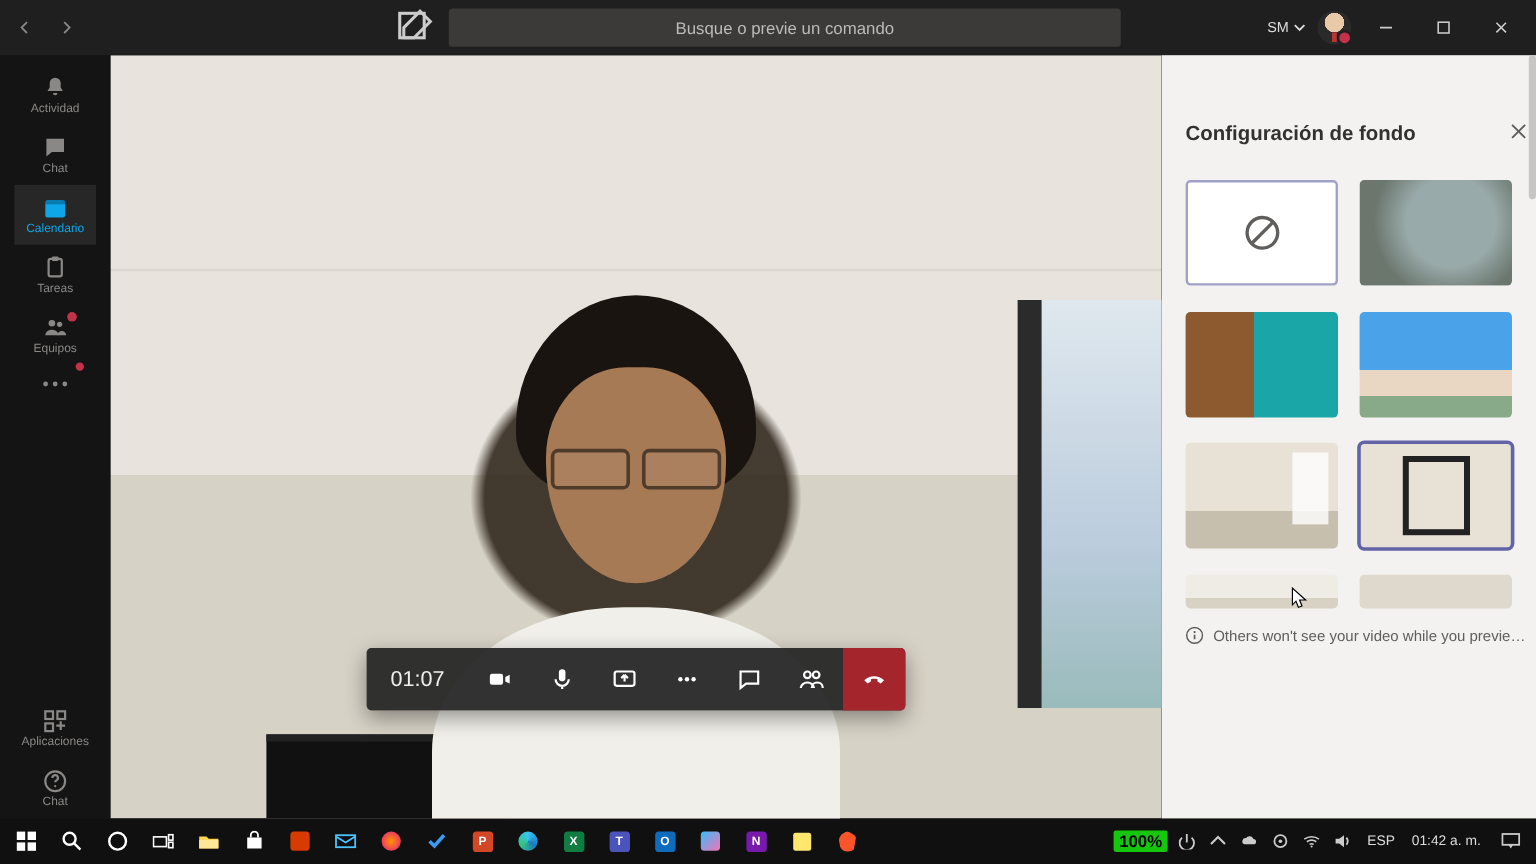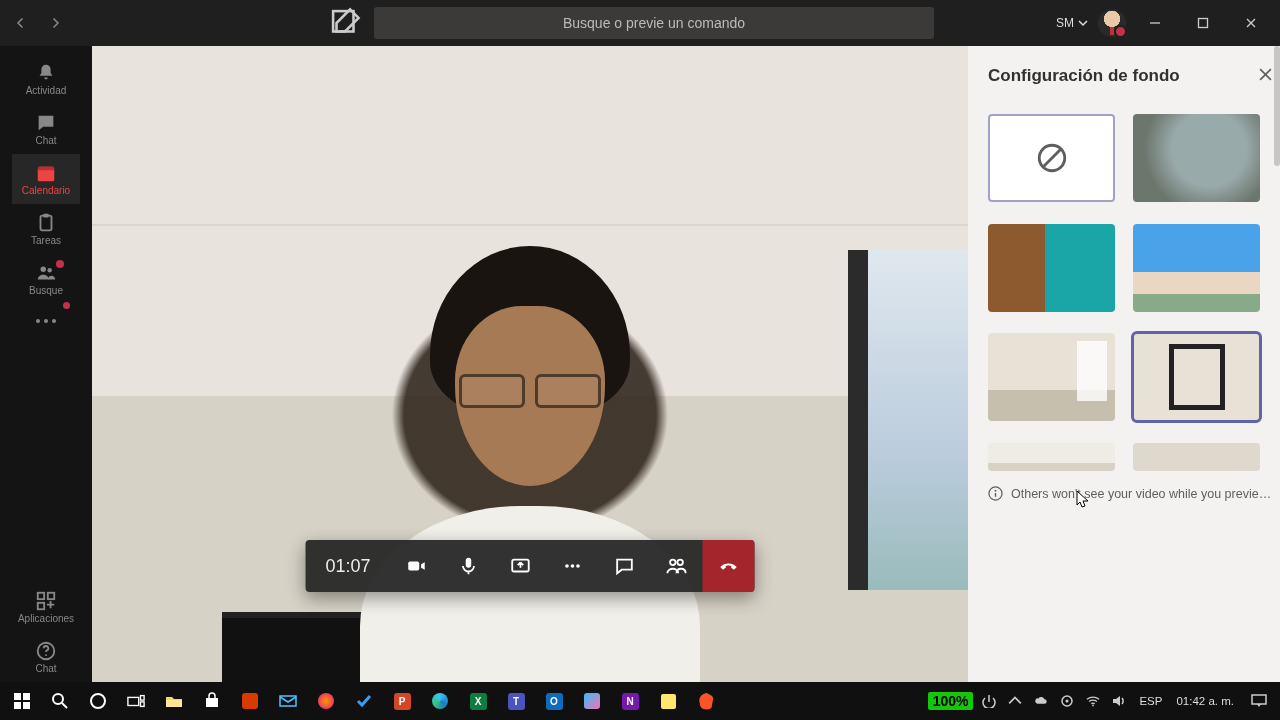--- a/index.html
+++ b/index.html
@@ -47,21 +47,21 @@
 
   
   .body { display:flex; height: calc(720px - 46px - 38px); }
 
   
   .sidebar { width:92px; background:#141414; display:flex; flex-direction:column;
     align-items:center; padding-top:8px; }
   .side-item { width:68px; height:50px; display:flex; flex-direction:column;
     align-items:center; justify-content:center; gap:2px; color:#8a8886; cursor:pointer;
     position:relative; }
-  .side-item.selected { background:#272727; color:#ef4444; }
+  .side-item.selected { background:#272727; color:#0ea5e9; }
   .side-item .ico { width:22px; height:22px; display:flex; align-items:center; justify-content:center; }
   .side-item .lbl { font-size:10px; line-height:1; }
   .side-item .badge { position:absolute; top:6px; right:16px; width:8px; height:8px; border-radius:50%;
     background:#c4314b; }
   .side-overflow { height:30px; color:#8a8886; cursor:pointer; display:flex; align-items:center; }
   .side-spacer { flex:1; }
 
   
   .main { flex:1; position:relative; background:#000; overflow:hidden; }
   .video-stage {
@@ -102,21 +102,21 @@
     color:#fff; cursor:pointer; }
   .meet-btn svg { width:22px; height:22px; }
   .meet-btn.hangup { background:#a4262c; border-radius:0 4px 4px 0; }
 
   
   .panel {
     width:312px; background:#f3f2f1; color:#323130; display:flex; flex-direction:column;
     position:relative;
   }
   .panel-header { display:flex; align-items:center; justify-content:space-between;
-    padding:20px 8px 8px 20px; }
+    padding:20px 8px 8px 20px;margin-top:36px; }
   .panel-header h2 { font-size:17px; font-weight:700; }
   .panel-close { cursor:pointer; color:#605e5c; }
   .panel-close svg { width:13px; height:13px; }
   .bg-grid { padding: 20px 20px 0 20px; display:grid; grid-template-columns:1fr 1fr;
     gap:18px 18px; overflow:hidden; height:380px; }
   .bg-tile { height:88px; border-radius:4px; cursor:pointer; position:relative; overflow:hidden; }
   .bg-tile.selected-tile { outline:2px solid #a0a0c8; outline-offset:-2px; background:#fff; }
   .bg-tile.active { outline:3px solid #6264a7; outline-offset:-1px; }
   .none-ico { position:absolute; inset:0; display:flex; align-items:center; justify-content:center; }
   .none-ico svg { width:34px; height:34px; color:#605e5c; }
@@ -250,21 +250,21 @@
     <div class="side-item">
       <span class="badge"></span>
       <span class="ico">
         <svg viewBox="0 0 24 24">
             <circle cx="9" cy="8" r="3" fill="currentColor"></circle>
             <circle cx="16" cy="9" r="2.4" fill="currentColor"></circle>
             <path d="M3 19c0-3 3-5 6-5s6 2 6 5" fill="currentColor"></path>
             <path d="M14 19c0-2.5 2-4 4-4s4 1.5 4 4" fill="currentColor"></path>
           </svg>
       </span>
-      <span class="lbl">Busque</span>
+      <span class="lbl">Equipos</span>
     </div>
     <div class="side-overflow">
       <span style="position:relative">
         <span style="position:absolute;top:-8px;right:-12px;width:7px;height:7px;border-radius:50%;background:#c4314b"></span>
         <svg viewBox="0 0 24 6" width="24" height="6">
             <circle cx="4" cy="3" r="2" fill="currentColor"></circle>
             <circle cx="12" cy="3" r="2" fill="currentColor"></circle>
             <circle cx="20" cy="3" r="2" fill="currentColor"></circle>
           </svg>
       </span>

